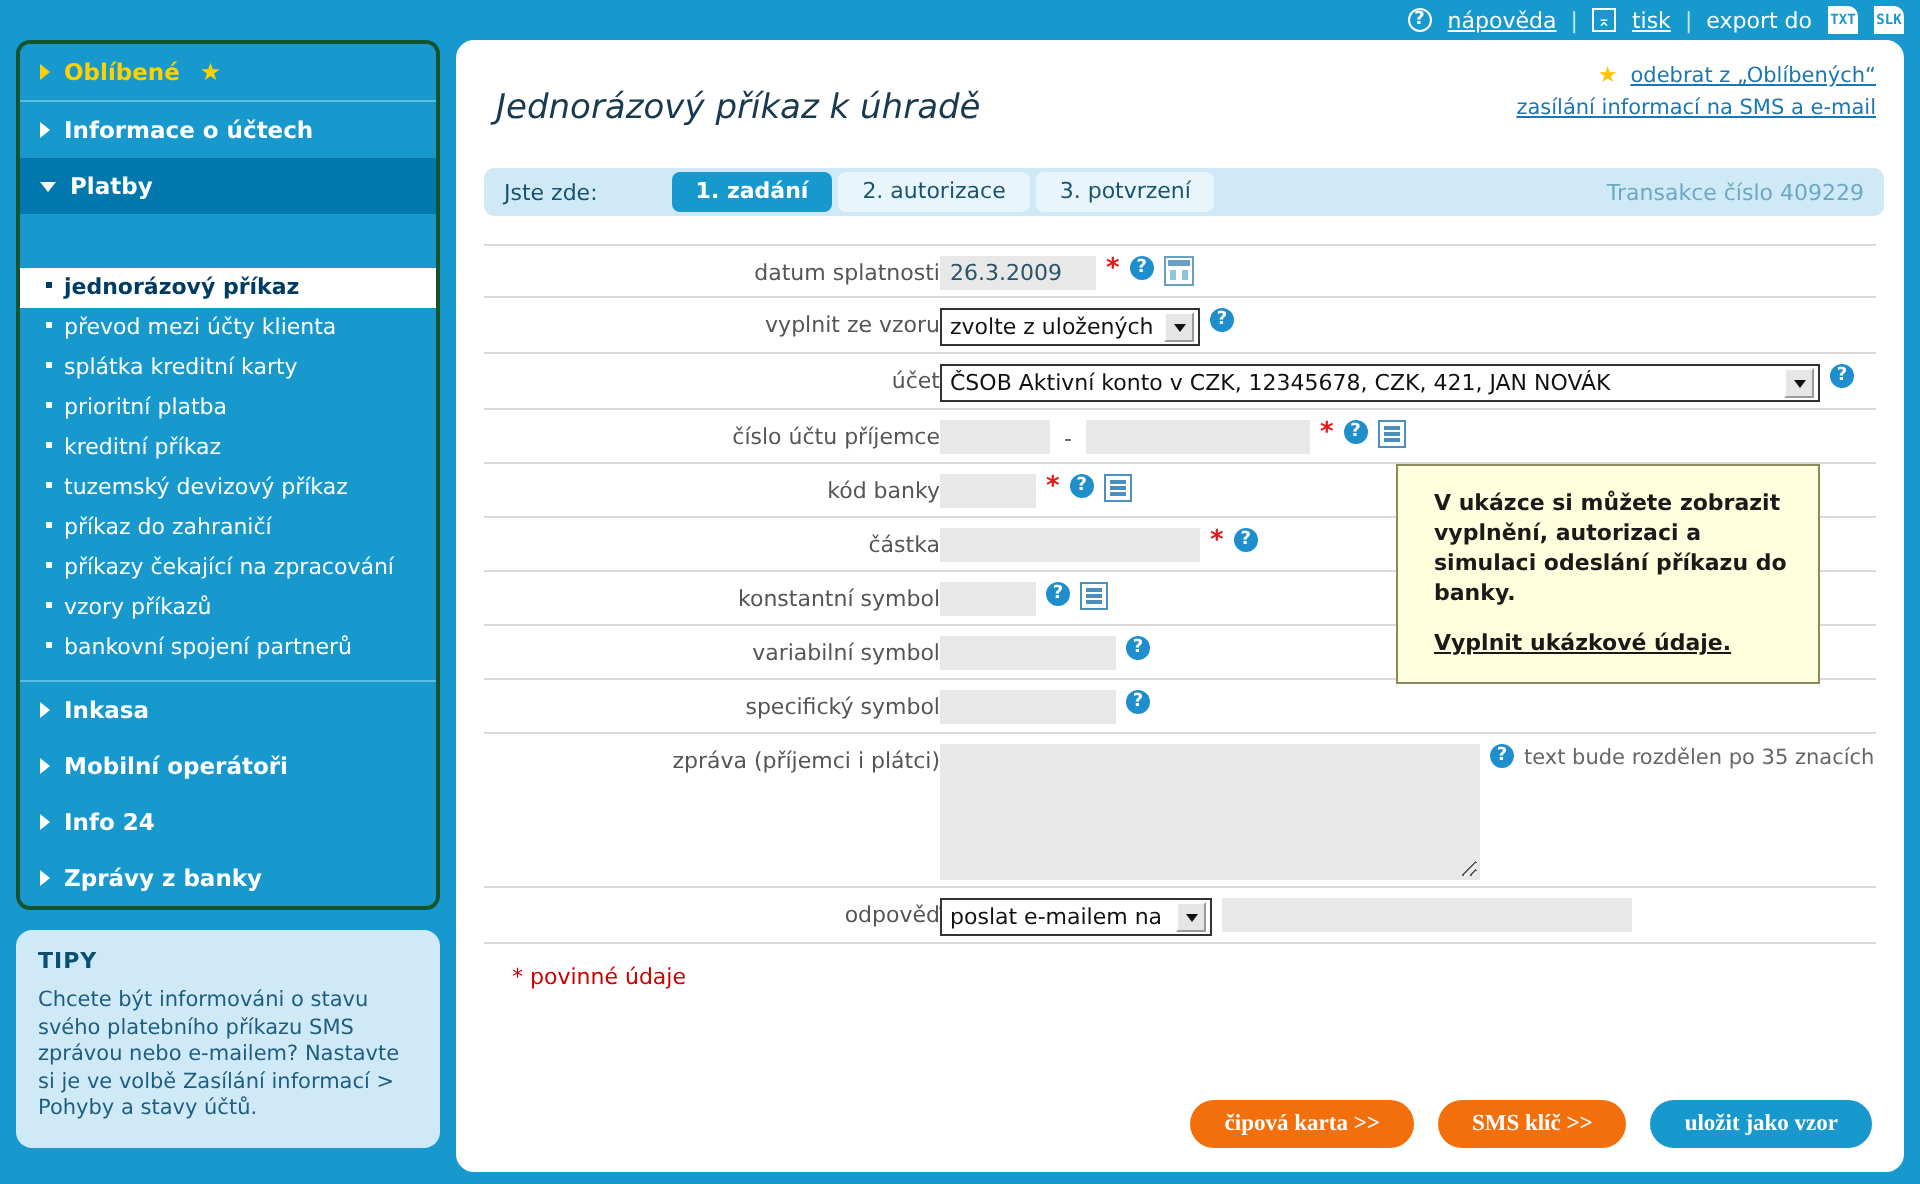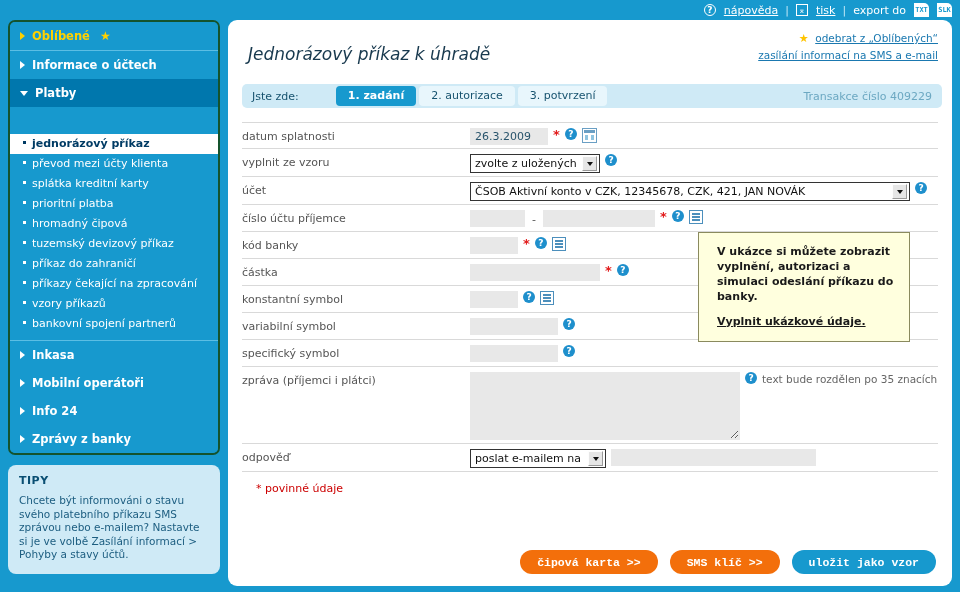--- a/index.html
+++ b/index.html
@@ -110,21 +110,21 @@
   .trans { position: absolute; right: 10px; font-size: 11px; color: #6CA8C2; }
 
   
   .form { margin: 14px 14px 0 14px; }
   .row {
     display: flex; align-items: flex-start; border-bottom: 1px solid #D9D9D9;
     min-height: 27px; padding: 4px 0 3px 0;
   }
   .row.first { border-top: 1px solid #D9D9D9; }
   .lbl {
-    width: 228px; text-align: left; padding-right: 12px; padding-top: 3px;
+    width: 228px; text-align: right; padding-top: 3px;
     font-size: 11px; color: #555; white-space: nowrap;
   }
   .ctl { flex: 1; display: flex; align-items: flex-start; gap: 5px; padding-top: 1px; }
   .inp {
     background: #E8E8E8; border: 1px solid #E8E8E8; height: 17px;
     font-size: 11px; color: #333; padding: 1px 4px; font-family: inherit;
   }
   .inp.dateval { width: 78px; color: #28536B; }
   .inp.w55 { width: 55px; }
   .inp.w48 { width: 48px; }
@@ -186,21 +186,21 @@
     padding: 11px 13px 12px 18px; font-size: 11px; color: #1A1A1A;
     font-weight: bold; line-height: 15px;
   }
   .callout a { color: #1A1A1A; text-decoration: underline; display: inline-block; margin-top: 10px; }
 
   
   .btnbar { position: absolute; left: 0; right: 0; bottom: 12px; padding-right: 16px;
             display: flex; justify-content: flex-end; gap: 12px; }
   .btn {
     height: 24px; border: none; border-radius: 12px; color: #fff;
-    font-family: Liberation Mono, monospace; font-size: 11.5px; font-weight: bold; cursor: pointer;
+    font-family: Liberation Serif, serif; font-size: 11.5px; font-weight: bold; cursor: pointer;
     padding: 0 17px; white-space: nowrap; margin-top: 37px;
   }
   .btn.orange { background: #F36F0B; }
   .btn.blue { background: #1799CE; }
 </style>
 </head>
 <body>
 
 <div id="root">
 
@@ -235,21 +235,21 @@
       <div class="nav-sect open">
         <span class="tri-d"></span>
         <span>Platby</span>
       </div>
 
       <div class="sub-list">
         <div class="sub-item active"><span>jednorázový příkaz</span></div>
         <div class="sub-item"><span>převod mezi účty klienta</span></div>
         <div class="sub-item"><span>splátka kreditní karty</span></div>
         <div class="sub-item"><span>prioritní platba</span></div>
-        <div class="sub-item"><span>hromadný čipová</span></div>
+        <div class="sub-item"><span>kreditní příkaz</span></div>
         <div class="sub-item"><span>tuzemský devizový příkaz</span></div>
         <div class="sub-item"><span>příkaz do zahraničí</span></div>
         <div class="sub-item"><span>příkazy čekající na zpracování</span></div>
         <div class="sub-item"><span>vzory příkazů</span></div>
         <div class="sub-item"><span>bankovní spojení partnerů</span></div>
       </div>
 
       <div class="nav-div"></div>
       <div class="nav-top">
         <div class="nav-sect">

